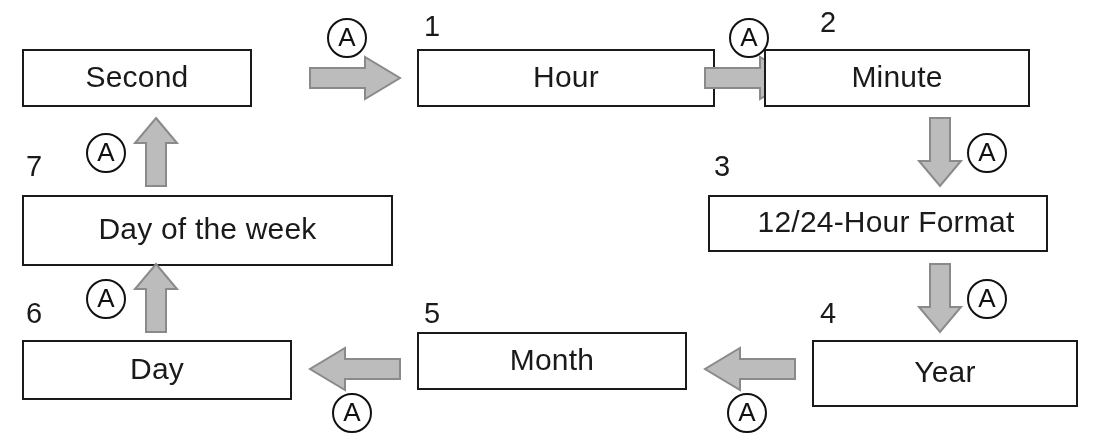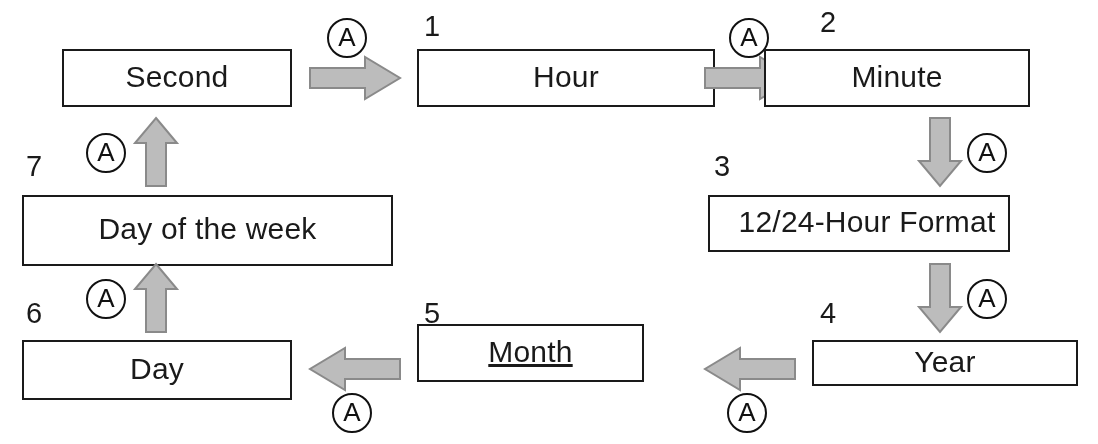--- a/index.html
+++ b/index.html
@@ -85,21 +85,21 @@
     line-height: 1;
     display: block;
     padding-bottom: 2px;
   }
 </style>
 </head>
 <body>
 
 <div id="diagram">
 
-  <div class="node-box" style="left:22px; top:49px; width:230px; height:58px;margin-left:40px;">
+  <div class="node-box" style="left:22px; top:49px; width:230px; height:58px;">
     <span class="node-label">Second</span>
   </div>
 
   <div class="arrow" style="left:309px; top:56px; width:92px; height:44px;">
     <svg width="92" height="44" viewBox="0 0 92 44">
       <polygon class="arrow-shape" points="1,12 56,12 56,1 91,22 56,43 56,32 1,32"></polygon>
     </svg>
   </div>
   <div class="btn-marker" style="left:327px; top:18px;">
     <span>A</span>
@@ -141,21 +141,21 @@
   <div class="btn-marker" style="left:86px; top:133px;">
     <span>A</span>
   </div>
 
   <div class="step-num" style="left:26px; top:152px;">7</div>
   <div class="node-box" style="left:22px; top:195px; width:371px; height:71px;">
     <span class="node-label">Day of the week</span>
   </div>
 
   <div class="step-num" style="left:714px; top:152px;">3</div>
-  <div class="node-box" style="left:708px; top:195px; width:302px; height:57px;padding-left:16px;">
+  <div class="node-box" style="left:708px; top:195px; width:340px; height:57px;padding-left:16px;">
     <span class="node-label">12/24-Hour Format</span>
   </div>
 
   <div class="arrow" style="left:918px; top:263px; width:44px; height:70px;">
     <svg width="44" height="70" viewBox="0 0 44 70">
       <polygon class="arrow-shape" points="12,1 32,1 32,44 43,44 22,69 1,44 12,44"></polygon>
     </svg>
   </div>
   <div class="btn-marker" style="left:967px; top:279px;">
     <span>A</span>
@@ -178,31 +178,31 @@
   <div class="arrow" style="left:309px; top:347px; width:92px; height:44px;">
     <svg width="92" height="44" viewBox="0 0 92 44">
       <polygon class="arrow-shape" points="91,12 36,12 36,1 1,22 36,43 36,32 91,32"></polygon>
     </svg>
   </div>
   <div class="btn-marker" style="left:332px; top:393px;">
     <span>A</span>
   </div>
 
   <div class="step-num" style="left:424px; top:299px;">5</div>
-  <div class="node-box" style="left:417px; top:324px; width:227px; height:58px;text-decoration:underline;">
+  <div class="node-box" style="left:417px; top:332px; width:270px; height:58px;">
     <span class="node-label">Month</span>
   </div>
 
   <div class="arrow" style="left:704px; top:347px; width:92px; height:44px;">
     <svg width="92" height="44" viewBox="0 0 92 44">
       <polygon class="arrow-shape" points="91,12 36,12 36,1 1,22 36,43 36,32 91,32"></polygon>
     </svg>
   </div>
   <div class="btn-marker" style="left:727px; top:393px;">
     <span>A</span>
   </div>
 
   <div class="step-num" style="left:820px; top:299px;">4</div>
-  <div class="node-box" style="left:812px; top:340px; width:266px; height:46px;">
+  <div class="node-box" style="left:812px; top:340px; width:266px; height:67px;">
     <span class="node-label">Year</span>
   </div>
 
 </div>
 
 </body></html>

